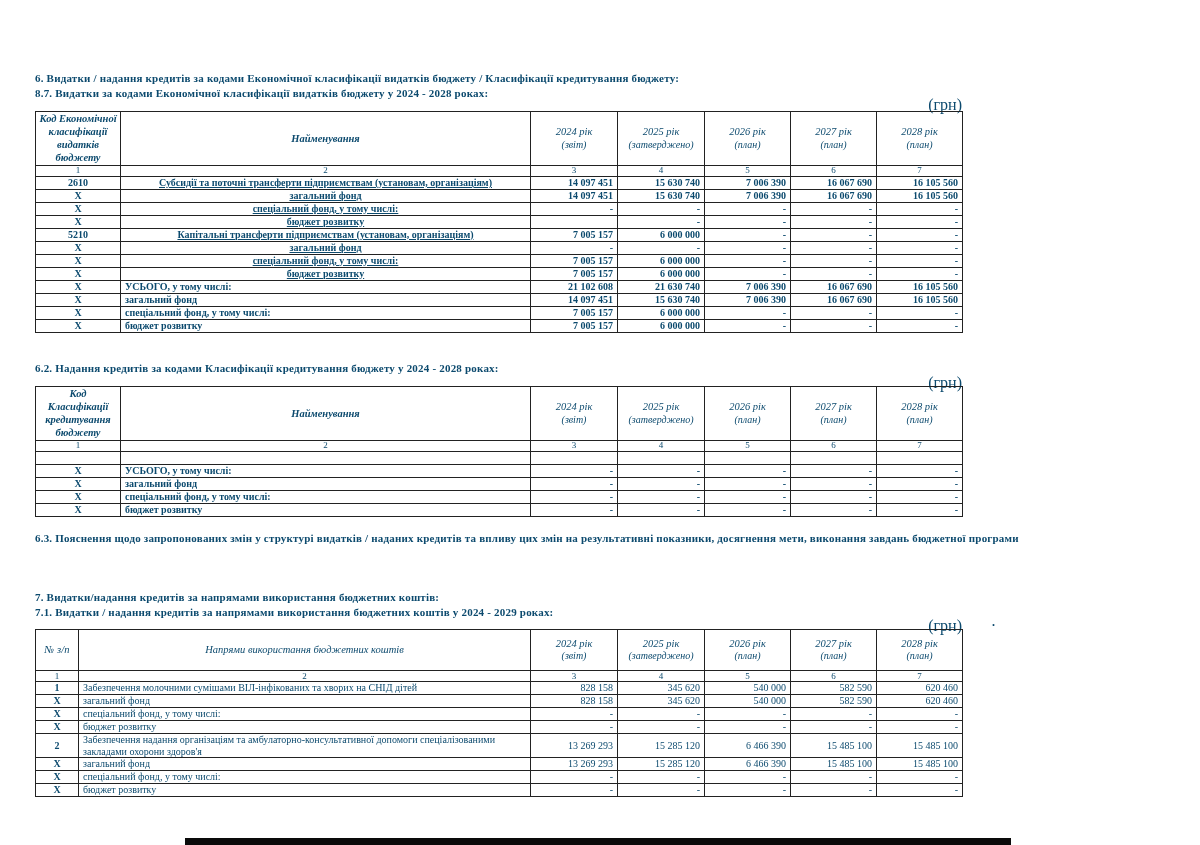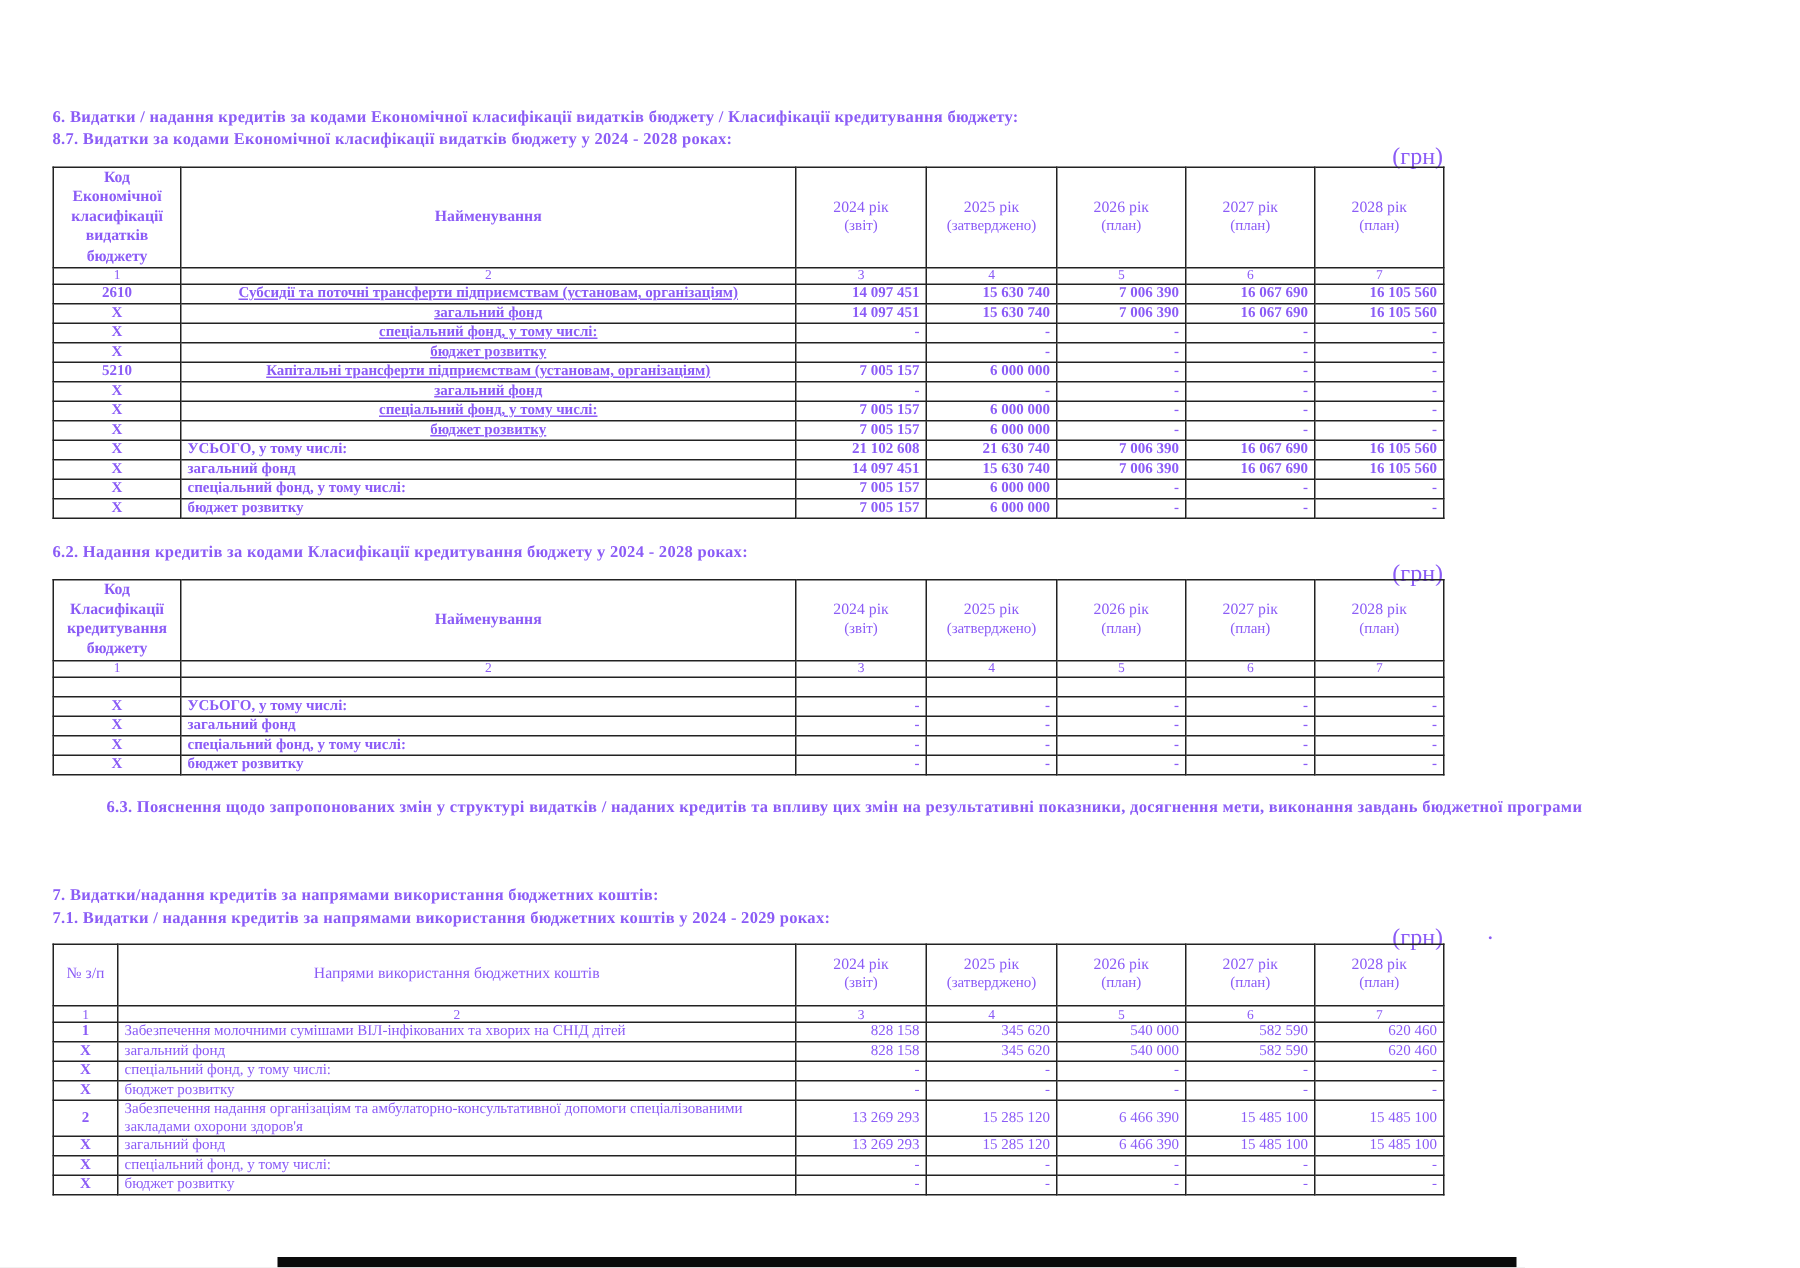--- a/index.html
+++ b/index.html
@@ -1,31 +1,31 @@
 <!DOCTYPE html>
 <html><head>
 <meta charset="utf-8">
 <style>
   html,body{margin:0;padding:0;background:#e8e8e8;}
   #page{
     position:relative;width:1200px;height:845px;background:#ffffff;
-    font-family:"Liberation Serif","DejaVu Serif",serif;color:#8b5cf6;overflow:hidden;
+    font-family:"Liberation Serif","DejaVu Serif",serif;color:#0c4a6e;overflow:hidden;
   }
   .heading{position:absolute;left:35px;font-size:11px;font-weight:bold;white-space:nowrap;letter-spacing:.2px;}
   .grn{position:absolute;left:35px;width:927px;text-align:right;font-size:16px;font-weight:normal;}
   .stray-dot{position:absolute;font-size:12px;font-weight:bold;}
 
   table.budget-table{
     position:absolute;left:35px;border-collapse:collapse;table-layout:fixed;width:927px;
     font-size:10px;
   }
   .budget-table th,.budget-table td{
     border:1px solid #222;padding:0 3px;overflow:hidden;
   }
-  .budget-table thead th{font-weight:normal;text-align:center;vertical-align:middle;font-size:10.5px;line-height:1.25;}
+  .budget-table thead th{font-weight:normal;text-align:center;vertical-align:middle;font-size:10.5px;line-height:1.25;font-style:italic;}
   .budget-table thead tr.hrow th{height:42px;}
   .t71 thead tr.hrow th{height:40px;}
   .budget-table tr.numrow td{height:10px;text-align:center;font-size:9px;font-weight:normal;line-height:1;padding:0;}
   .budget-table tbody td{height:12px;line-height:1.15;vertical-align:middle;}
   .t61 tbody td,.t62 tbody td{font-weight:bold;}
   .t61 th.ch,.t62 th.ch{font-weight:bold;}
   .t71 th.ch{font-weight:normal;}
   td.code{text-align:center;}
   .t71 td.code{font-weight:bold;}
   td.name.center{text-align:center;text-decoration:underline;}
@@ -290,21 +290,21 @@
           <td class="name left">бюджет розвитку</td>
           <td class="val">-</td>
           <td class="val">-</td>
           <td class="val">-</td>
           <td class="val">-</td>
           <td class="val">-</td>
         </tr>
       </tbody>
     </table>
 
-  <div class="heading" style="top:532px;white-space:normal;width:1130px;margin-left:36px;">6.3. Пояснення щодо запропонованих змін у структурі видатків / наданих кредитів та впливу цих змін на результативні показники, досягнення мети, виконання завдань бюджетної програми</div>
+  <div class="heading" style="top:532px;white-space:normal;width:1130px;">6.3. Пояснення щодо запропонованих змін у структурі видатків / наданих кредитів та впливу цих змін на результативні показники, досягнення мети, виконання завдань бюджетної програми</div>
 
   <div class="heading" style="top:591px">7. Видатки/надання кредитів за напрямами використання бюджетних коштів:</div>
   <div class="heading" style="top:606px">7.1. Видатки / надання кредитів за напрямами використання бюджетних коштів у 2024 - 2029 роках:</div>
   <div class="grn" style="top:617px">(грн)</div>
   <div class="stray-dot" style="left:992px;top:615px">.</div>
 
   <table class="budget-table t71" style="top:629px">
     <colgroup>
         <col style="width:43px">
         <col style="width:452px">

